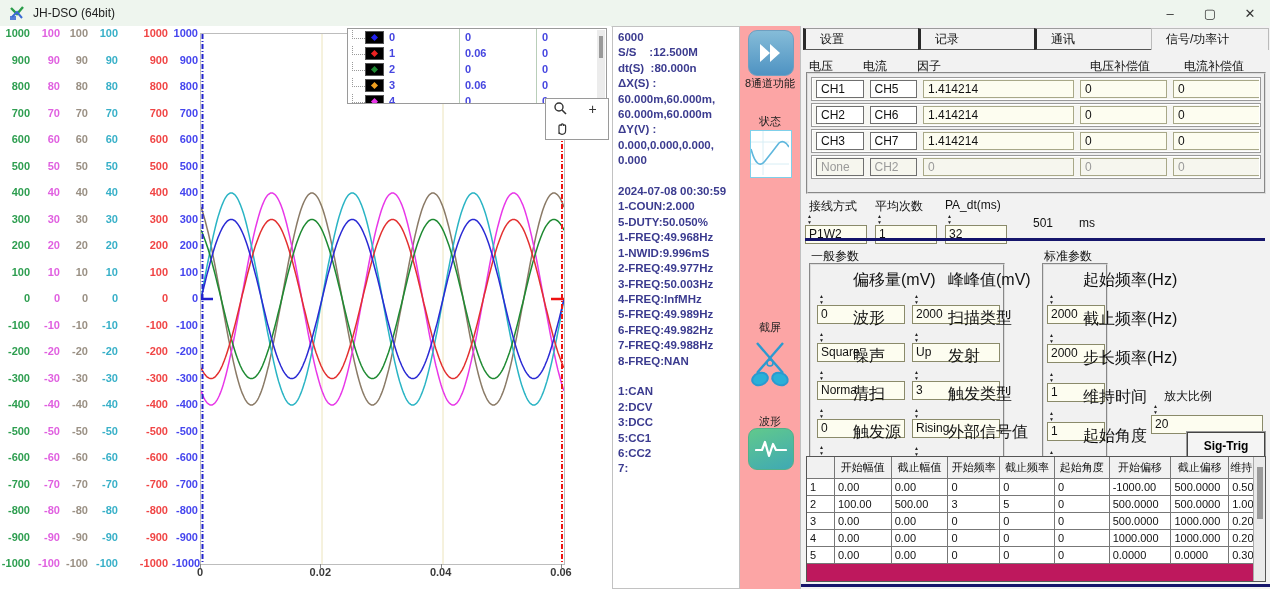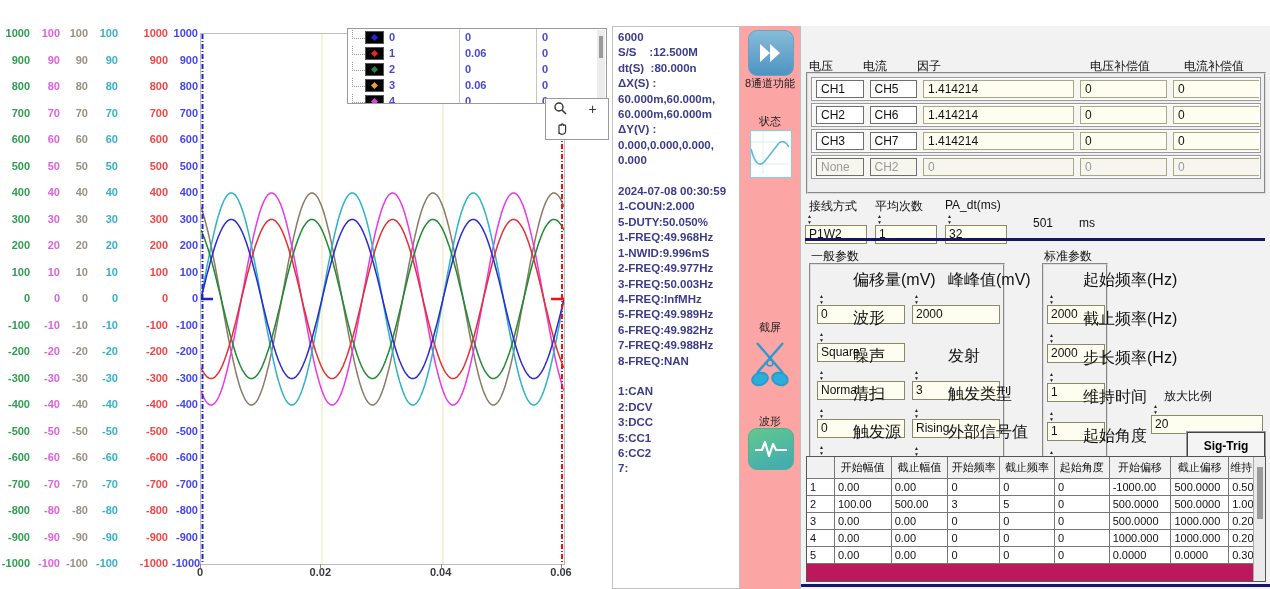--- a/index.html
+++ b/index.html
@@ -76,20 +76,33 @@
   .thead .tcell{background:#f1f1f1;text-align:center;font-size:11px;padding:3px 1px;}
   .tscroll{position:absolute;right:0;top:0;width:11px;height:124px;background:#eaeaea;border-left:1px solid #aaa;}
   .tthumb{position:absolute;right:2px;top:10px;width:6px;height:52px;background:#9a9a9a;}
   .rpanel-bottom{position:absolute;left:0px;top:558px;width:470px;height:3px;background:#15156b;}
 </style>
 </head>
 <body>
 
 <div id="root">
 
+  <div class="titlebar">
+    <svg class="appicon" viewBox="0 0 16 16">
+      <path d="M2 3 L8 9 L14 2" stroke="#2a9d4a" stroke-width="2.4" fill="none"></path>
+      <path d="M3 12 L8 7 L13 13" stroke="#3a6ad4" stroke-width="2" fill="none"></path>
+      <rect x="1" y="11" width="6" height="4" fill="#3a6ad4" opacity="0.85"></rect>
+    </svg>
+    <span class="title">JH-DSO (64bit)</span>
+    <div class="winbtns">
+      <div class="winbtn">–</div>
+      <div class="winbtn">▢</div>
+      <div class="winbtn">✕</div>
+    </div>
+  </div>
 
   <div class="chart-panel">
     <div>
         <div class="yaxis-col" style="left: 0px; width: 30px; color: rgb(46, 158, 80);">
           <div class="ytick">1000</div>
           <div class="ytick">900</div>
           <div class="ytick">800</div>
           <div class="ytick">700</div>
           <div class="ytick">600</div>
           <div class="ytick">500</div>
@@ -379,20 +392,26 @@
     </div>
     <div class="tool-label" style="top:388px">波形</div>
     <div class="wavebtn">
       <svg width="32" height="22" viewBox="0 0 32 22">
         <path d="M1 12 h6 l3 -8 4 14 4 -12 3 6 h10" fill="none" stroke="#fff" stroke-width="2.2" stroke-linejoin="round" stroke-linecap="round"></path>
       </svg>
     </div>
   </div>
 
   <div class="rpanel">
+    <div class="tabbar" id="tabbar">
+        <div class="tab" style="width: 115px;">设置</div>
+        <div class="tab" style="width: 116px;">记录</div>
+        <div class="tab" style="width: 117px;">通讯</div>
+        <div class="tab active" style="width: 118px;">信号/功率计</div>
+      </div>
 
     <div class="ch-headers" id="ch-headers">
         <span style="width: 48px;">电压</span>
         <span style="width: 48px;">电流</span>
         <span style="width: 153px;">因子</span>
         <span style="width: 88px; text-align: center;">电压补偿值</span>
         <span style="width: 88px; text-align: center;">电流补偿值</span>
       </div>
     <div class="ch-box" id="ch-box">
         <div class="ch-row">
@@ -481,20 +500,30 @@
           </div>
         </div>
         <div class="param-cell" style="left: 6px; top: 43px;">
           <div class="param-lbl">波形</div>
           <div class="spin" style="width: 88px;">
             <div class="spin-arrows">
               <span>▲</span>
               <span>▼</span>
             </div>
             <div class="spin-field">Square</div>
+          </div>
+        </div>
+        <div class="param-cell" style="left: 101px; top: 43px;">
+          <div class="param-lbl">扫描类型</div>
+          <div class="spin" style="width: 88px;">
+            <div class="spin-arrows">
+              <span>▲</span>
+              <span>▼</span>
+            </div>
+            <div class="spin-field">Up</div>
           </div>
         </div>
         <div class="param-cell" style="left: 6px; top: 81px;">
           <div class="param-lbl">噪声</div>
           <div class="spin" style="width: 88px;">
             <div class="spin-arrows">
               <span>▲</span>
               <span>▼</span>
             </div>
             <div class="spin-field">Normal</div>

